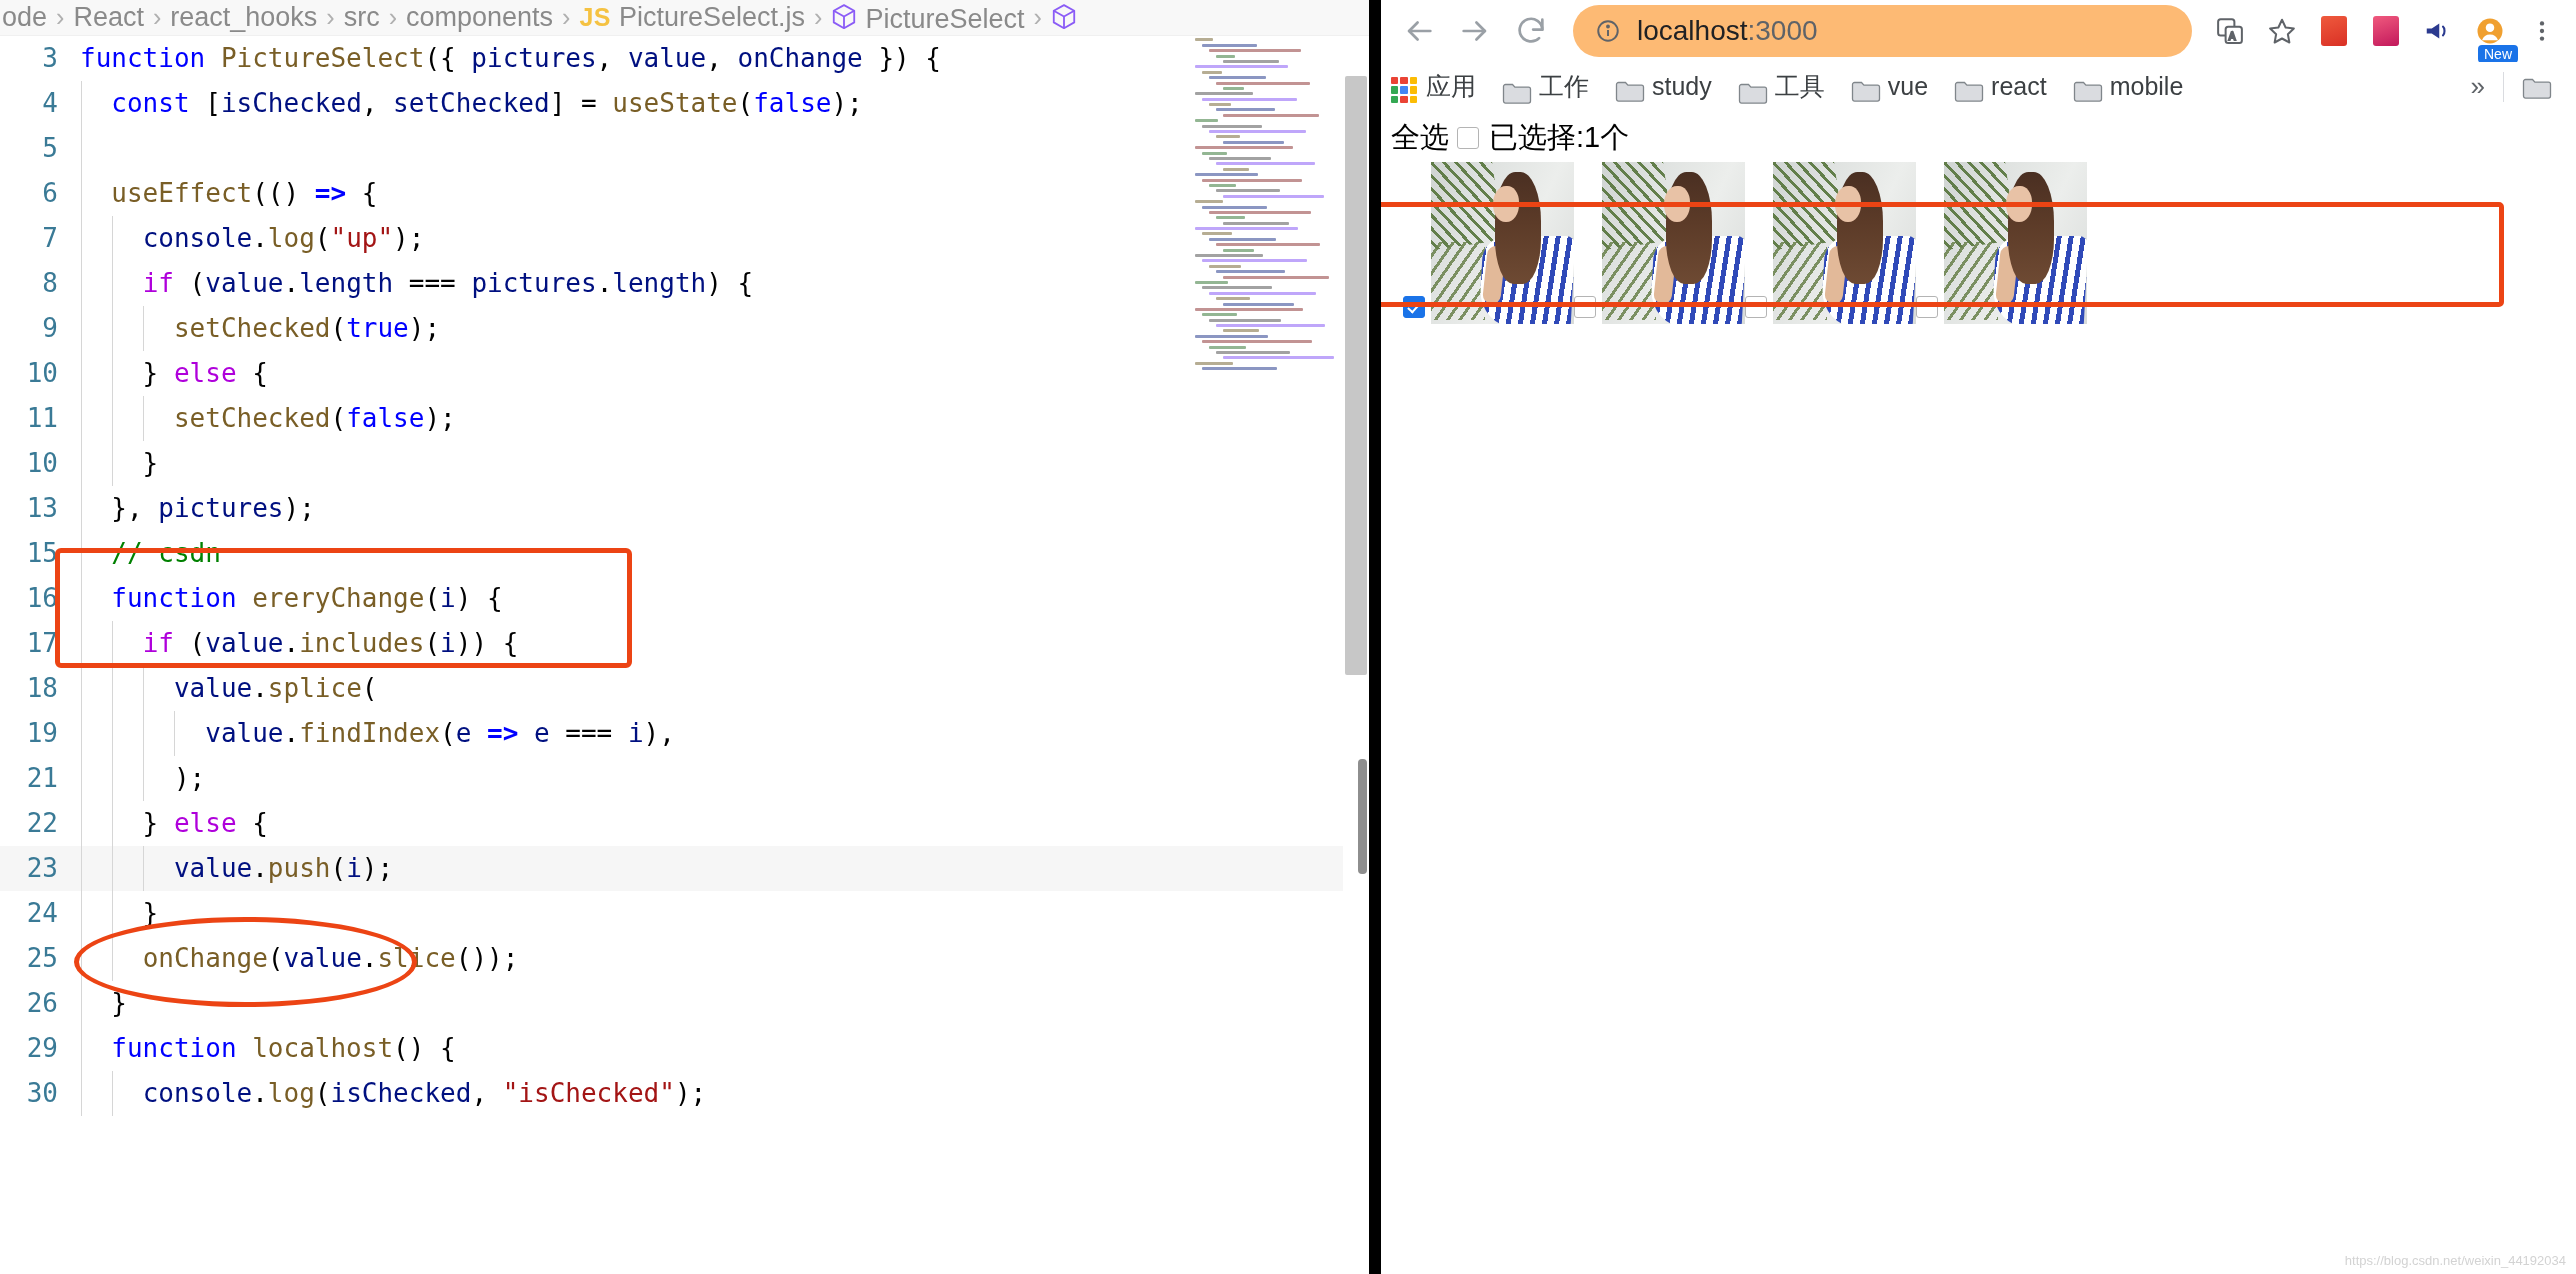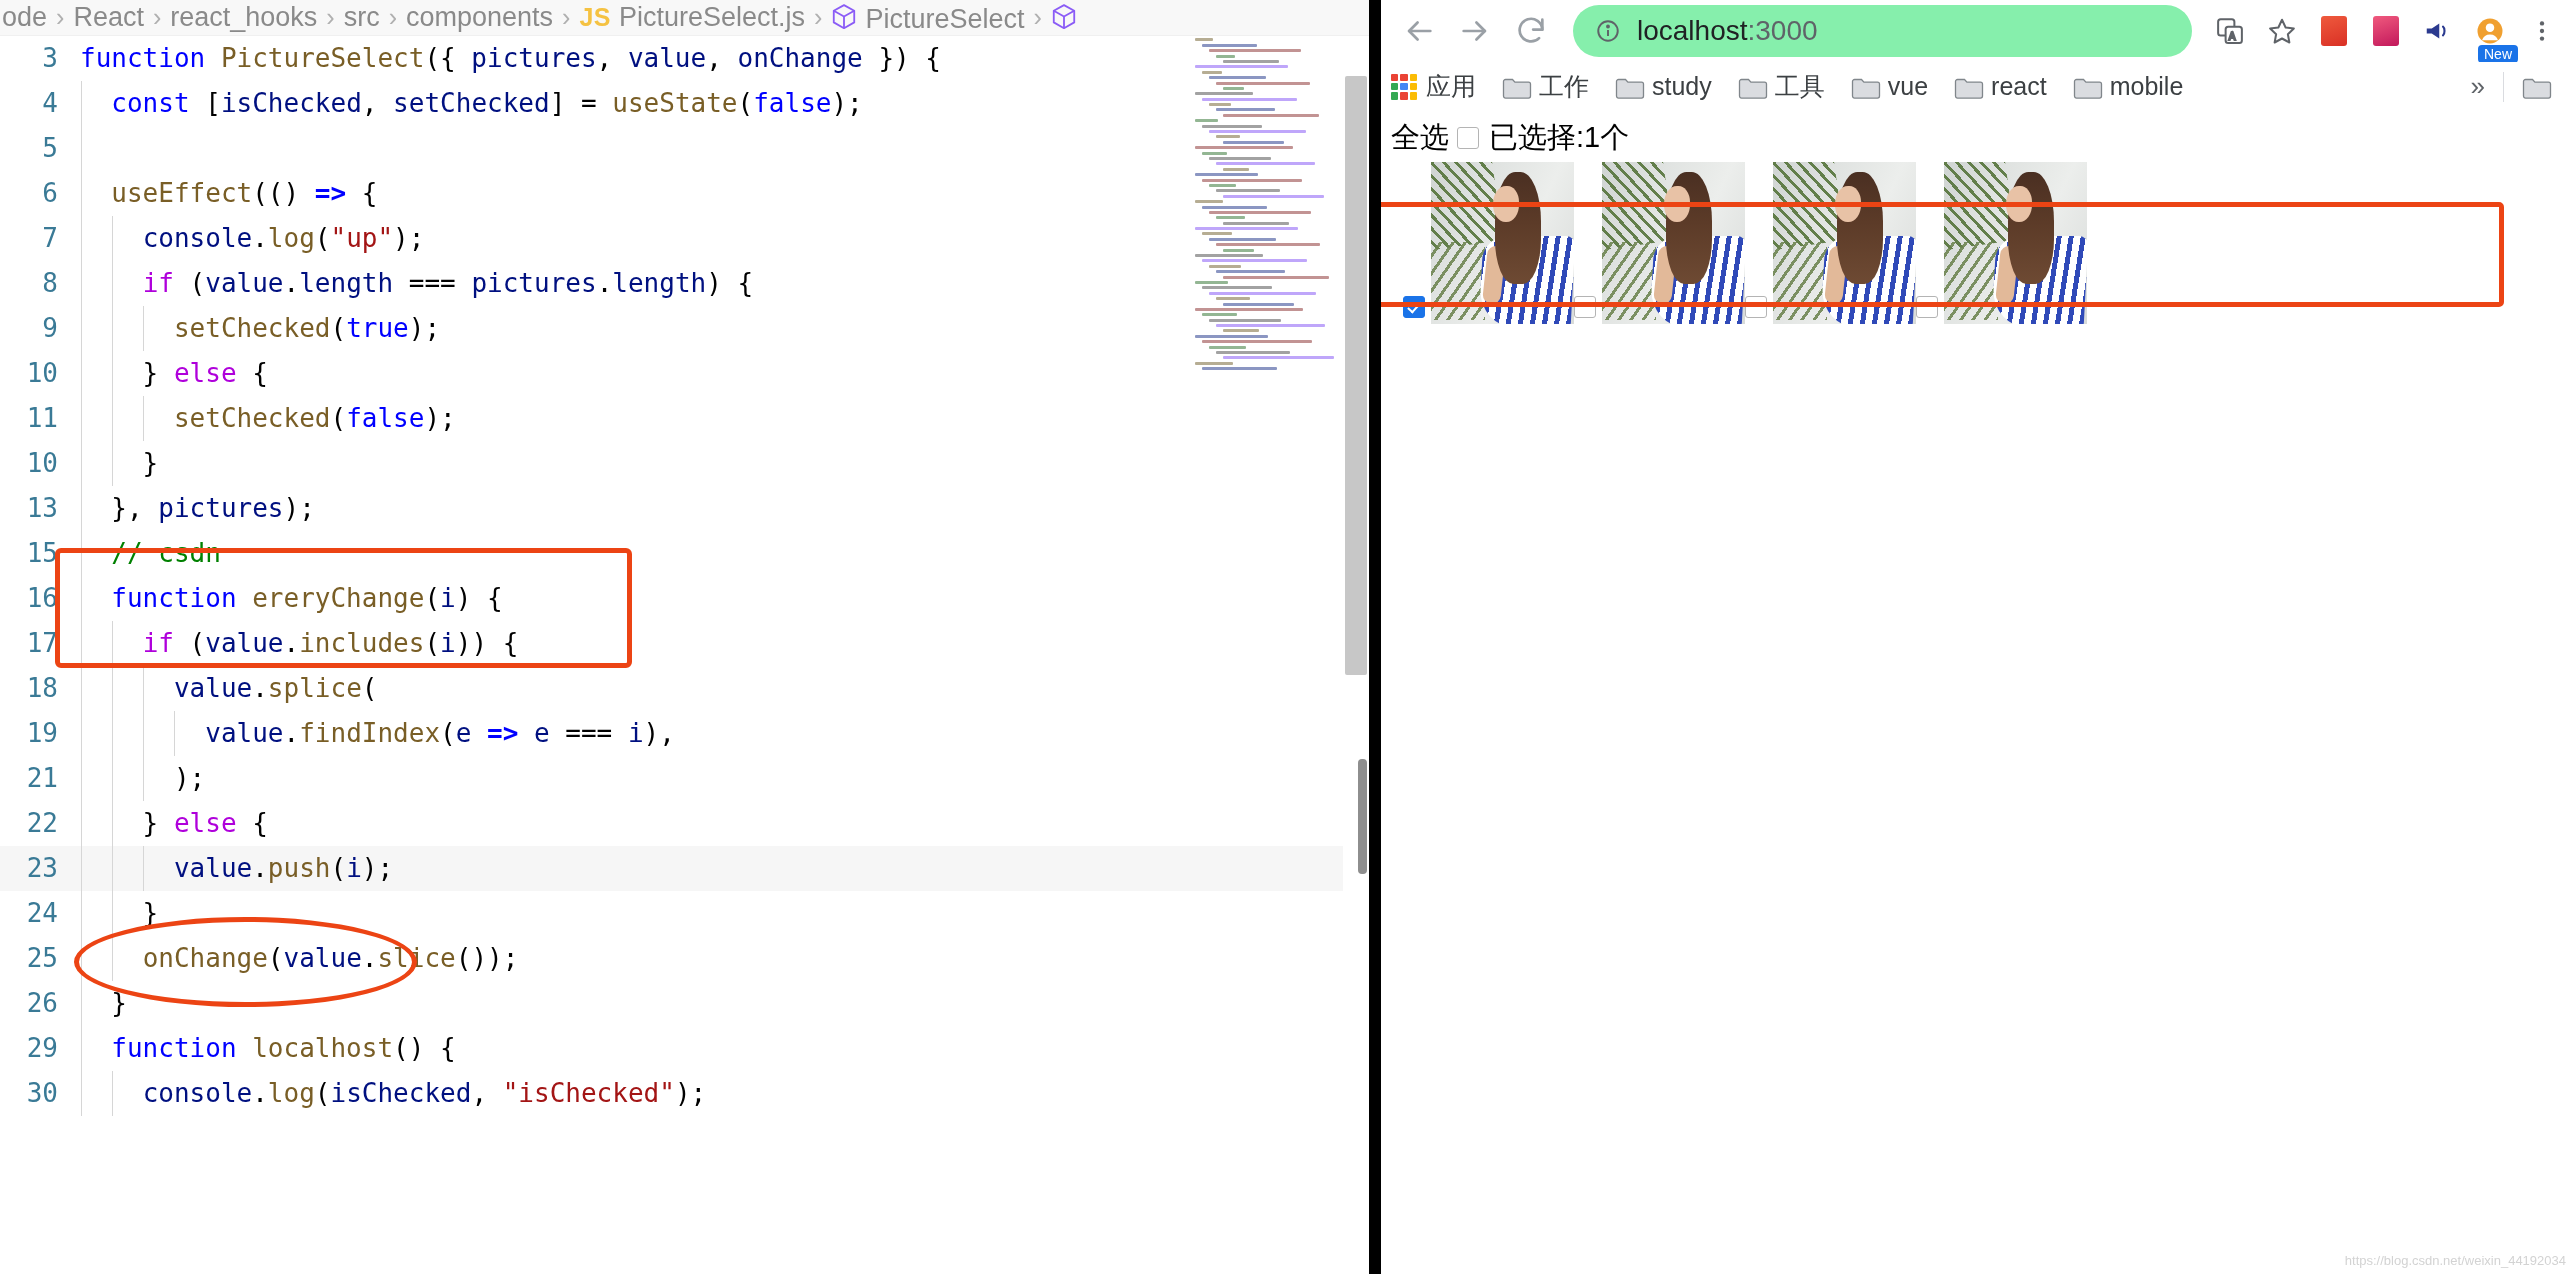--- a/index.html
+++ b/index.html
@@ -142,21 +142,21 @@
   .nav-btn {
     width: 56px; height: 56px;
     display: flex; align-items: center; justify-content: center;
     color: #9aa0a6; flex: 0 0 auto;
   }
   .nav-btn svg { display: block; }
 
   .omnibox {
     flex: 1 1 auto;
     height: 52px;
-    background: #86efac;
+    background: #fdba74;
     border-radius: 26px;
     display: flex; align-items: center;
     padding: 0 22px;
     margin: 0 10px 0 14px;
     min-width: 0;
   }
   .omni-info { color: #5f6368; margin-right: 16px; display: flex; align-items: center; }
   .omni-url { font-size: 28px; color: #202124; white-space: nowrap; }
   .omni-url .host { color: #202124; }
   .omni-url .port { color: #5f6368; }
@@ -177,21 +177,21 @@
 
   .bookmarks-bar {
     position: absolute; left: 0; top: 62px;
     width: 1195px; height: 50px;
     background: #ffffff;
     display: flex; align-items: center;
     padding-left: 10px;
     border-bottom: 1px solid #ffffff;
   }
   .bm-item {
-    display: flex; align-items: center;
+    display: flex; align-items: flex-end;
     margin-right: 26px; flex: 0 0 auto;
     font-size: 25px; color: #3c4043;
     white-space: nowrap;
   }
   .bm-item .bm-label { margin-left: 9px; }
   .bm-folder {
     width: 28px; height: 22px; position: relative; flex: 0 0 auto;
   }
   .apps-grid {
     width: 26px; height: 26px;

